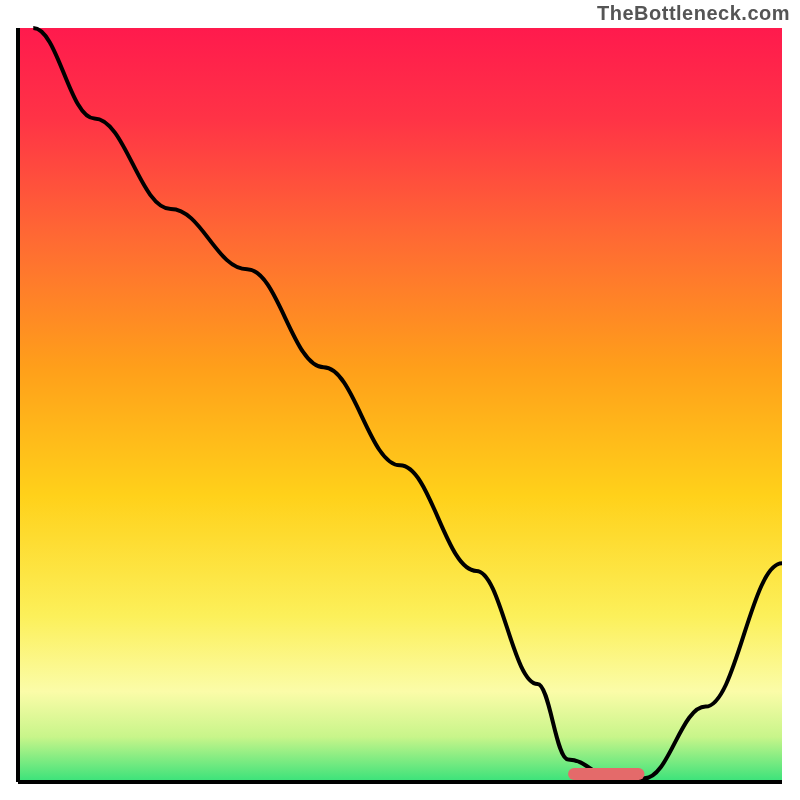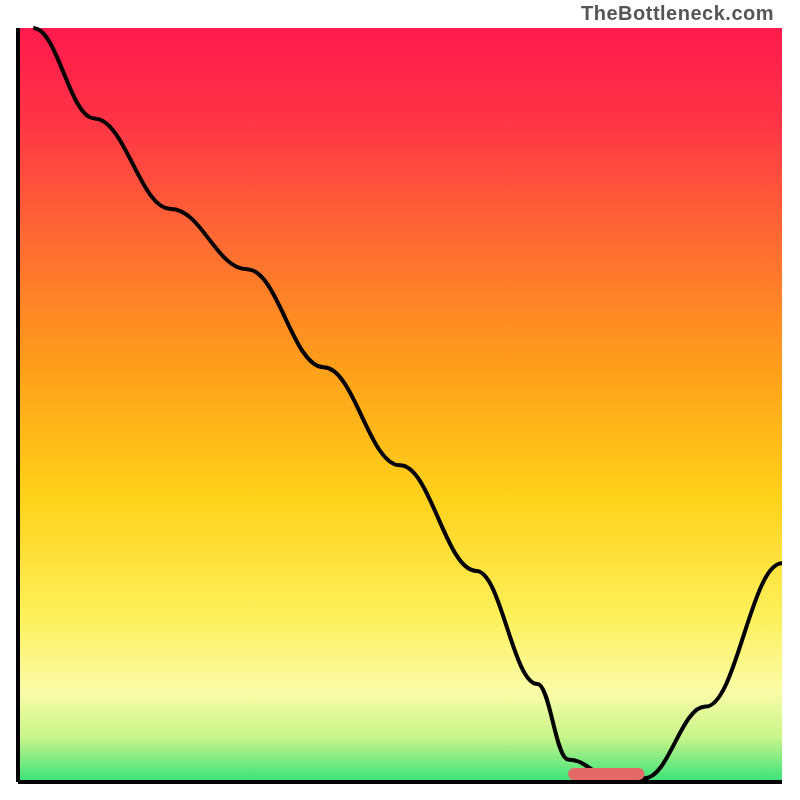--- a/index.html
+++ b/index.html
@@ -12,21 +12,21 @@
     background: #fff;
   }
   .container {
     position: relative;
     width: 800px;
     height: 800px;
   }
   .watermark {
     position: absolute;
     top: 2px;
-    right: 26px;
+    right: 10px;
     font-size: 20px;
     font-weight: bold;
     color: #555;
     z-index: 10;
     letter-spacing: 0.5px;
   }
   svg.chart {
     position: absolute;
     top: 0;
     left: 0;

